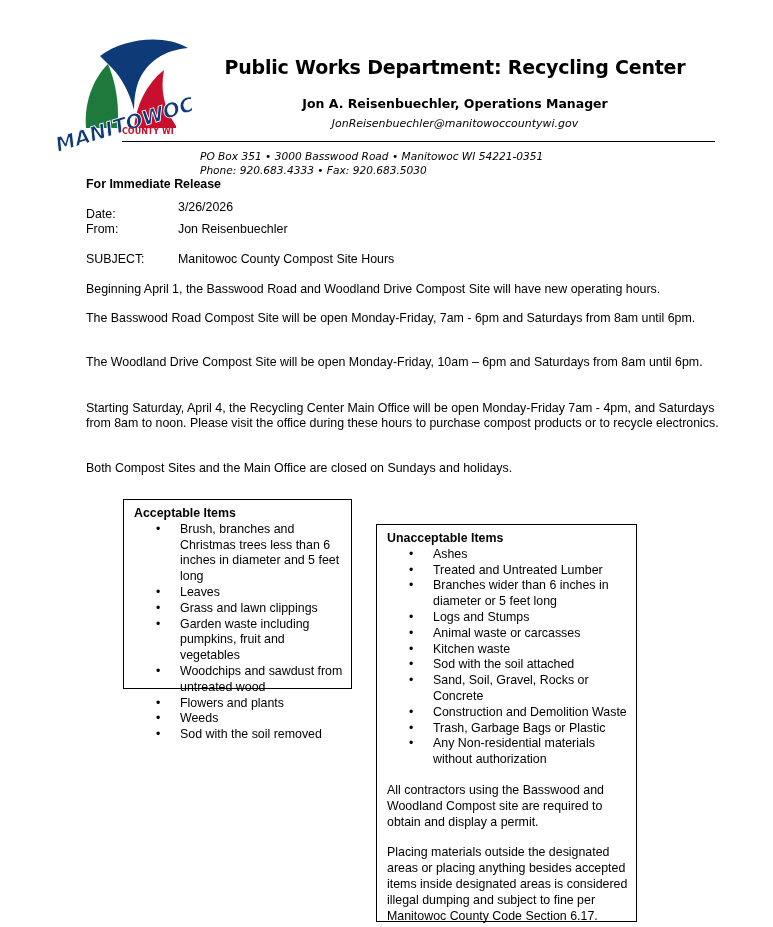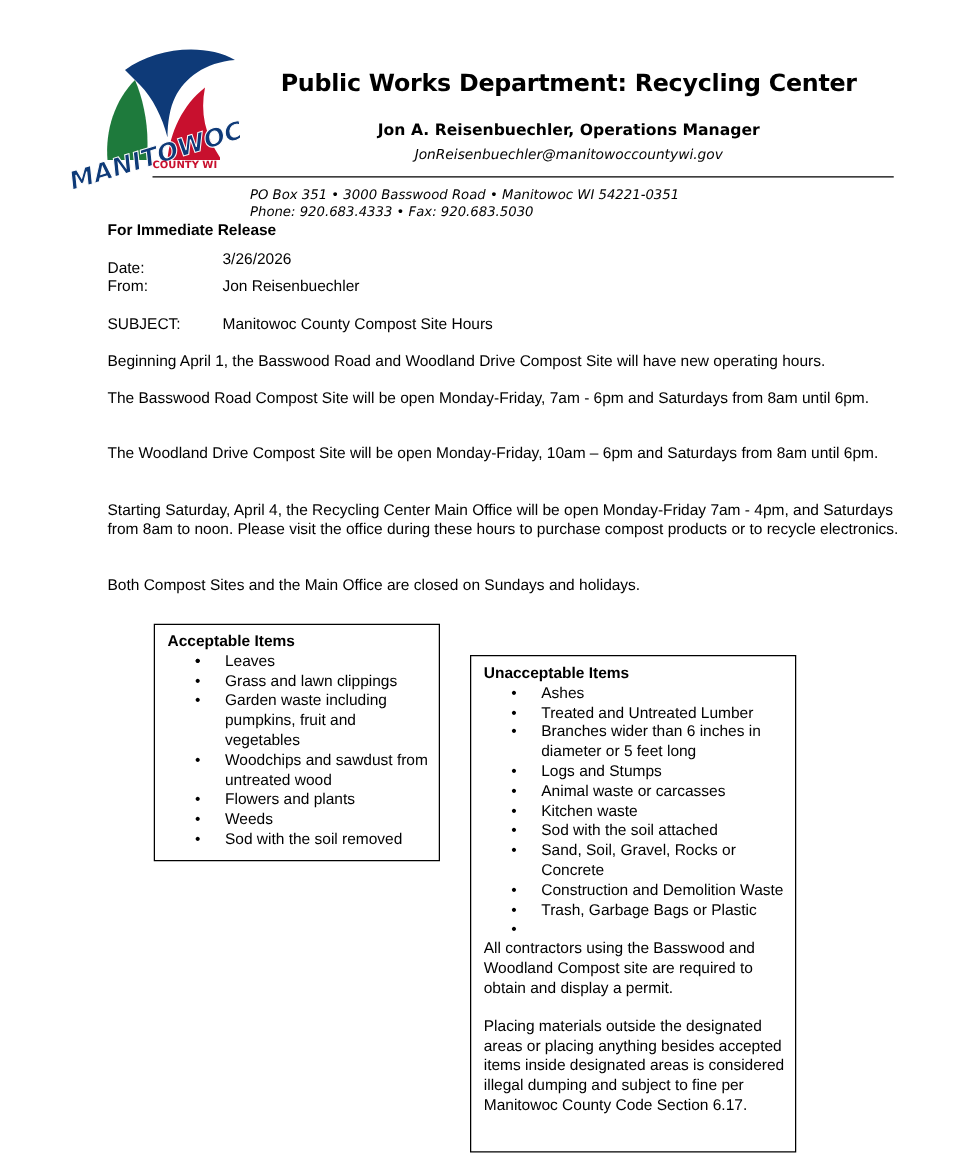--- a/index.html
+++ b/index.html
@@ -75,21 +75,21 @@
 <div class="abs txt para" style="top:282px">Beginning April 1, the Basswood Road and Woodland Drive Compost Site will have new operating hours.</div>
 <div class="abs txt para" style="top:311px">The Basswood Road Compost Site will be open Monday-Friday, 7am - 6pm and Saturdays from 8am until 6pm.</div>
 <div class="abs txt para" style="top:355px">The Woodland Drive Compost Site will be open Monday-Friday, 10am – 6pm and Saturdays from 8am until 6pm.</div>
 <div class="abs txt para" style="top:401px">Starting Saturday, April 4, the Recycling Center Main Office will be open Monday-Friday 7am - 4pm, and Saturdays from 8am to noon.  Please visit the office during these hours to purchase compost products or to recycle electronics.</div>
 <div class="abs txt para" style="top:461px">Both Compost Sites and the Main Office are closed on Sundays and holidays.</div>
 
 <div id="box-accept" class="abs box">
   <div class="box-inner">
     <div class="box-title">Acceptable Items</div>
     <ul class="items">
-      <li><span class="bullet">•</span></li>
+      <li><span class="bullet">•</span><span>Brush, branches and Christmas trees less than 6 inches in diameter and 5 feet long</span></li>
       <li><span class="bullet">•</span><span>Leaves</span></li>
       <li><span class="bullet">•</span><span>Grass and lawn clippings</span></li>
       <li><span class="bullet">•</span><span>Garden waste including pumpkins, fruit and vegetables</span></li>
       <li><span class="bullet">•</span><span>Woodchips and sawdust from untreated wood</span></li>
       <li><span class="bullet">•</span><span>Flowers and plants</span></li>
       <li><span class="bullet">•</span><span>Weeds</span></li>
       <li><span class="bullet">•</span><span>Sod with the soil removed</span></li>
     </ul>
   </div>
 </div>
@@ -101,18 +101,18 @@
       <li><span class="bullet">•</span><span>Ashes</span></li>
       <li><span class="bullet">•</span><span>Treated and Untreated Lumber</span></li>
       <li><span class="bullet">•</span><span>Branches wider than 6 inches in diameter or 5 feet long</span></li>
       <li><span class="bullet">•</span><span>Logs and Stumps</span></li>
       <li><span class="bullet">•</span><span>Animal waste or carcasses</span></li>
       <li><span class="bullet">•</span><span>Kitchen waste</span></li>
       <li><span class="bullet">•</span><span>Sod with the soil attached</span></li>
       <li><span class="bullet">•</span><span>Sand, Soil, Gravel, Rocks or Concrete</span></li>
       <li><span class="bullet">•</span><span>Construction and Demolition Waste</span></li>
       <li><span class="bullet">•</span><span>Trash, Garbage Bags or Plastic</span></li>
-      <li><span class="bullet">•</span></li>
+      <li><span class="bullet">•</span><span>Any Non-residential materials without authorization</span></li>
     </ul>
     <div class="box-para">All contractors using the Basswood and Woodland Compost site are required to obtain and display a permit.</div>
     <div class="box-para">Placing materials outside the designated areas or placing anything besides accepted items inside designated areas is considered illegal dumping and subject to fine per Manitowoc County Code Section 6.17.</div>
   </div>
 </div>
 
 </body></html>

